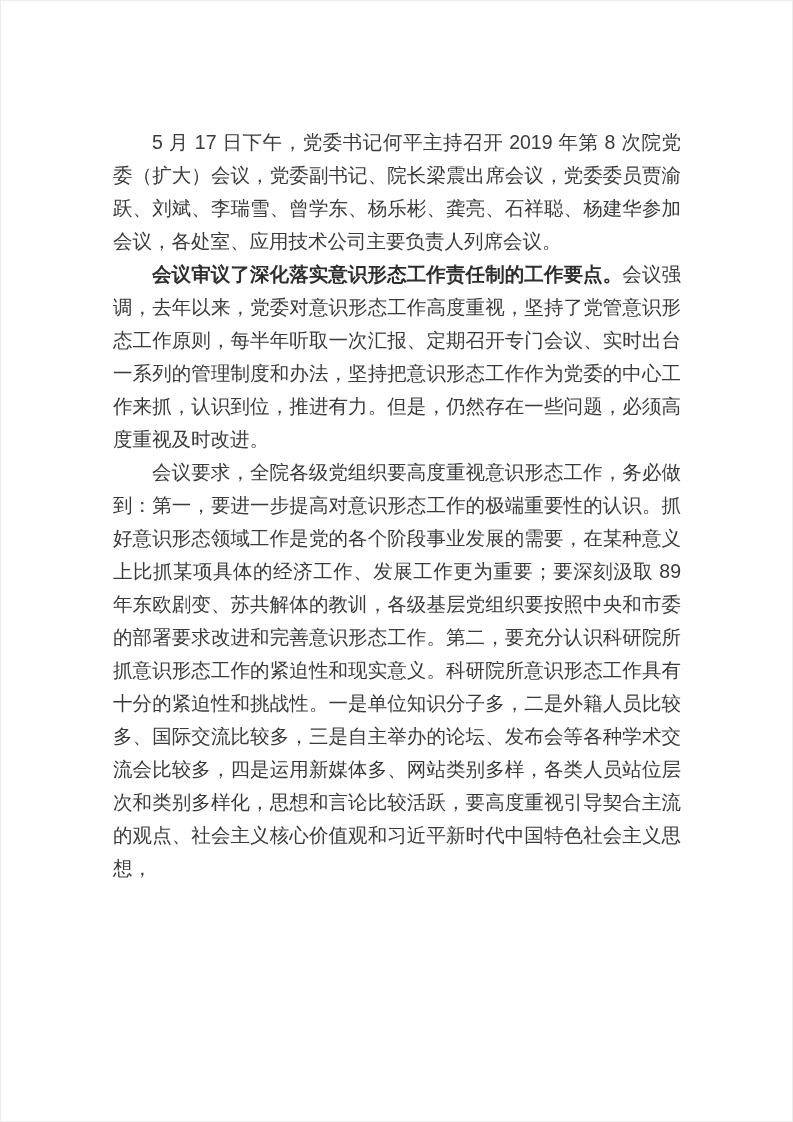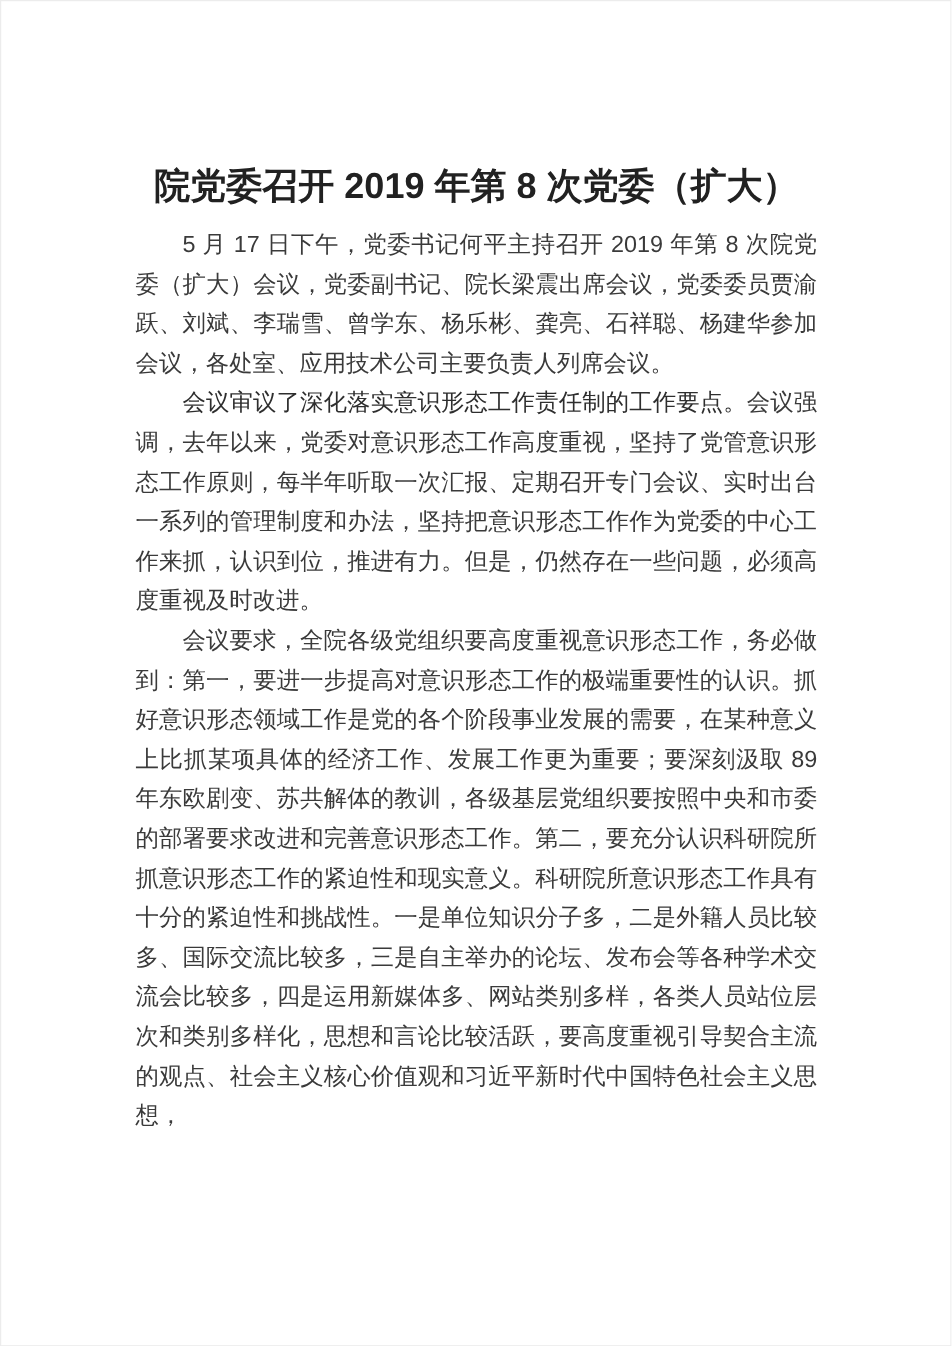--- a/index.html
+++ b/index.html
@@ -34,31 +34,30 @@
     margin: 0;
     font-size: 19.5px;
     line-height: 33px;
     color: #3a3a3a;
     text-align: justify;
     text-justify: inter-ideograph;
     text-indent: 2em;
     word-break: break-all;
   }
   .bold-lead {
-    font-weight: 400;
+    font-weight: 700;
     color: #2e2e2e;
   }
 </style>
 </head>
 <body>
 
 <div class="page">
 
   <h1 class="doc-title">
-    <span class="title-line">院党委召开 2019 年第 8 次党委（扩大）</span>
   </h1>
 
   <div class="doc-body">
 
     <p><span>5 月 17 日下午，党委书记何平主持召开 2019 年第 8 次院党委（扩大）会议，党委副书记、院长梁震出席会议，党委委员贾渝跃、刘斌、李瑞雪、曾学东、杨乐彬、龚亮、石祥聪、杨建华参加会议，各处室、应用技术公司主要负责人列席会议。</span></p>
 
     <p><span class="bold-lead">会议审议了深化落实意识形态工作责任制的工作要点。</span><span>会议强调，去年以来，党委对意识形态工作高度重视，坚持了党管意识形态工作原则，每半年听取一次汇报、定期召开专门会议、实时出台一系列的管理制度和办法，坚持把意识形态工作作为党委的中心工作来抓，认识到位，推进有力。但是，仍然存在一些问题，必须高度重视及时改进。</span></p>
 
     <p><span>会议要求，全院各级党组织要高度重视意识形态工作，务必做到：第一，要进一步提高对意识形态工作的极端重要性的认识。抓好意识形态领域工作是党的各个阶段事业发展的需要，在某种意义上比抓某项具体的经济工作、发展工作更为重要；要深刻汲取 89 年东欧剧变、苏共解体的教训，各级基层党组织要按照中央和市委的部署要求改进和完善意识形态工作。第二，要充分认识科研院所抓意识形态工作的紧迫性和现实意义。科研院所意识形态工作具有十分的紧迫性和挑战性。一是单位知识分子多，二是外籍人员比较多、国际交流比较多，三是自主举办的论坛、发布会等各种学术交流会比较多，四是运用新媒体多、网站类别多样，各类人员站位层次和类别多样化，思想和言论比较活跃，要高度重视引导契合主流的观点、社会主义核心价值观和习近平新时代中国特色社会主义思想，</span></p>
 

